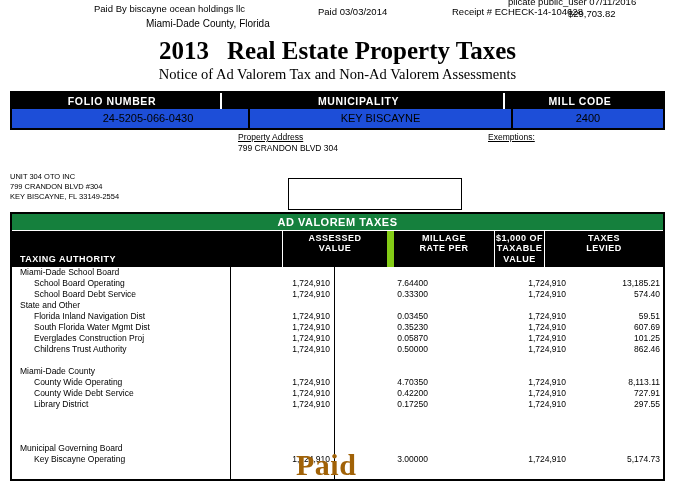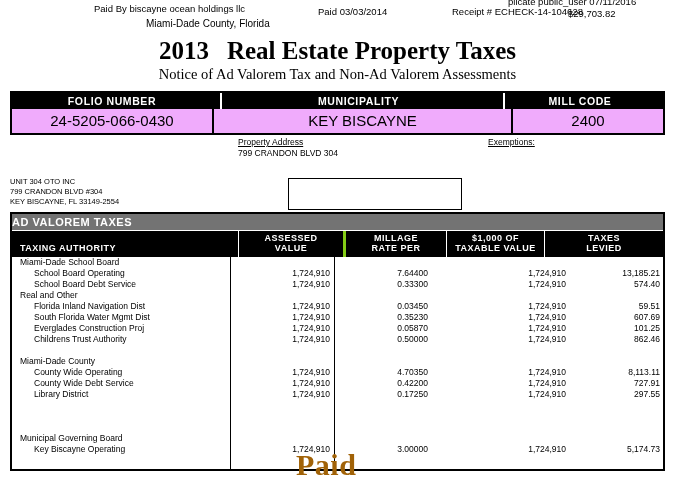--- a/index.html
+++ b/index.html
@@ -111,22 +111,23 @@
   .folio-head > div {
     text-align: center;
     padding: 2px 8px 2px 0;
   }
   .fh-1 { width: 200px; border-right: 2px solid #fff; }
   .fh-2 { flex: 1; border-right: 2px solid #fff; }
   .fh-3 { width: 150px; }
 
   .folio-body {
     display: flex;
-    font-size: 15px;
-    background: #f0abfc;
+    font-size: 11px;
+    background: #1d4ed8;
+    padding-left: 36px;
   }
   .folio-body > div {
     text-align: center;
     padding: 3px 0 4px 0;
   }
   .fb-1 { width: 200px; border-right: 2px solid #000; }
   .fb-2 { flex: 1; border-right: 2px solid #000; }
   .fb-3 { width: 150px; }
 
   
@@ -179,45 +180,45 @@
   
   .av-wrap {
     position: absolute;
     left: 10px;
     top: 212px;
     right: 10px;
     border: 2px solid #000;
     background: #fff;
   }
   .av-title {
-    background: #737373;
+    background: #15803d;
     color: #fff;
-    text-align: left;
+    text-align: center;
     font-size: 11px;
     font-weight: bold;
     letter-spacing: 0.5px;
     padding: 2px 0 2px 0;
   }
   .av-head {
     display: flex;
     background: #000;
     color: #fff;
     font-size: 9px;
     font-weight: bold;
     letter-spacing: 0.5px;
     border-top: 1px solid #fff;
   }
   .av-head .col {
     text-align: center;
     padding: 2px 0 3px 0;
     line-height: 1.15;
   }
   .c-auth { width: 218px; text-align: left !important; padding-left: 8px !important; display:flex; align-items:flex-end;}
-  .c-assess { width: 104px; border-left: 1px solid #fff;}
-  .c-mill { width: 100px; border-left: 3px solid #84cc16;}
+  .c-assess { width: 104px; border-left: 1px solid #fff; margin-left: 44px;}
+  .c-mill { width: 100px; border-left: 7px solid #84cc16;}
   .c-tax { flex: 1; border-left: 1px solid #fff;}
   .c-lev { width: 118px; border-left: 1px solid #fff;}
 
   .av-body {
     position: relative;
     height: 212px;
     font-size: 8.5px;
   }
   
   .vline {
@@ -359,21 +360,21 @@
           <div class="cell-lev">13,185.21</div>
         </div>
         <div class="av-row">
           <div class="cell-auth indent">School Board Debt Service</div>
           <div class="cell-assess">1,724,910</div>
           <div class="cell-mill">0.33300</div>
           <div class="cell-tax">1,724,910</div>
           <div class="cell-lev">574.40</div>
         </div>
         <div class="av-row">
-          <div class="cell-auth">Real and Other</div>
+          <div class="cell-auth">State and Other</div>
           <div class="cell-assess"></div>
           <div class="cell-mill"></div>
           <div class="cell-tax"></div>
           <div class="cell-lev"></div>
         </div>
         <div class="av-row">
           <div class="cell-auth indent">Florida Inland Navigation Dist</div>
           <div class="cell-assess">1,724,910</div>
           <div class="cell-mill">0.03450</div>
           <div class="cell-tax">1,724,910</div>

